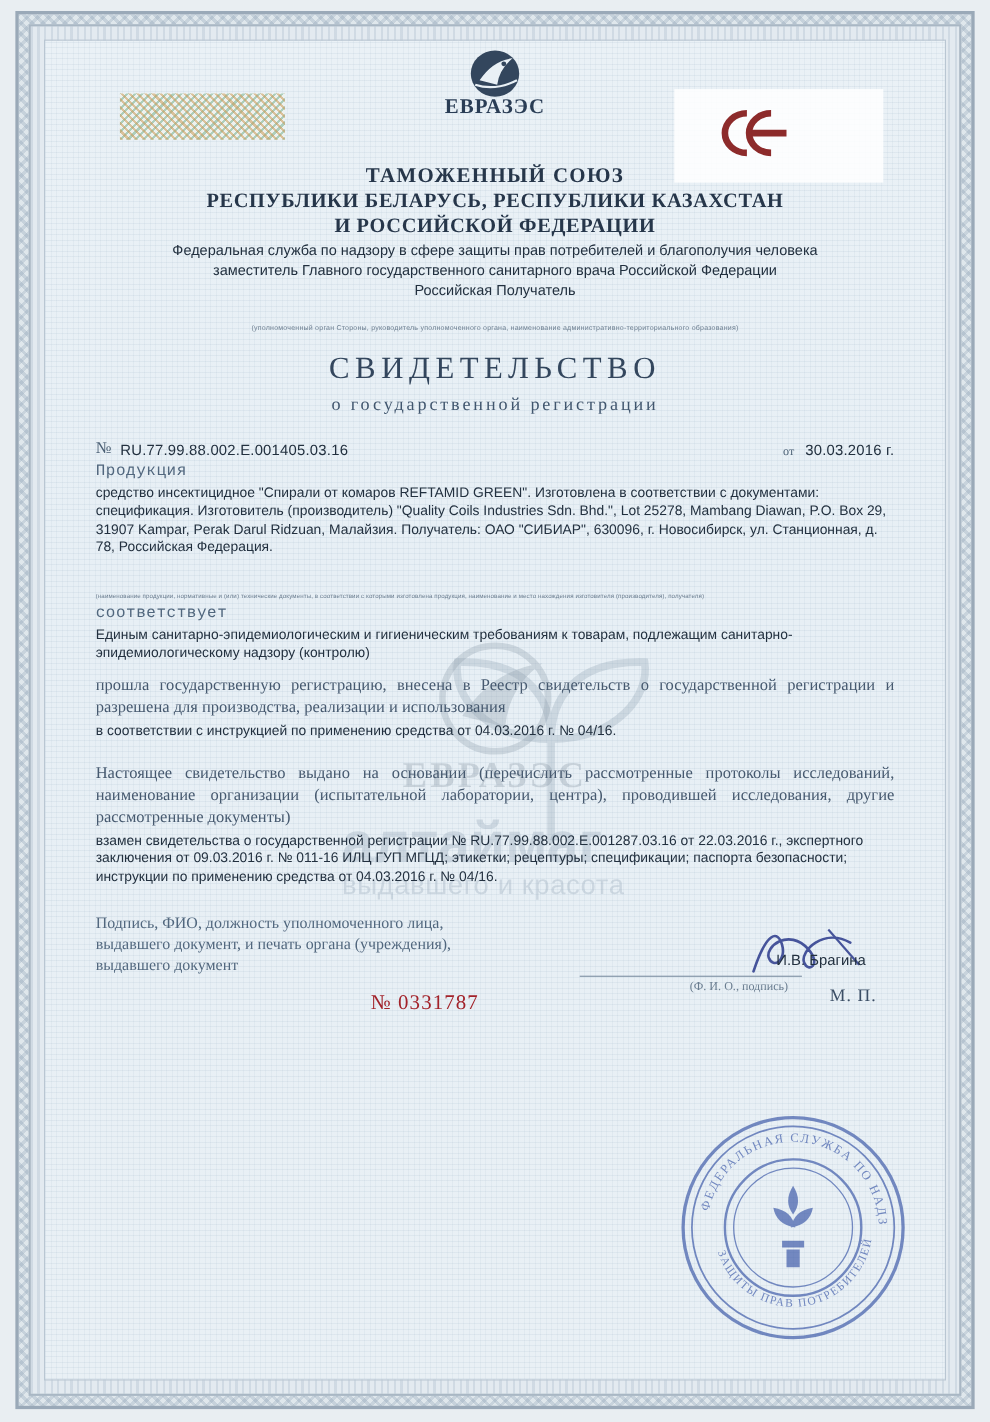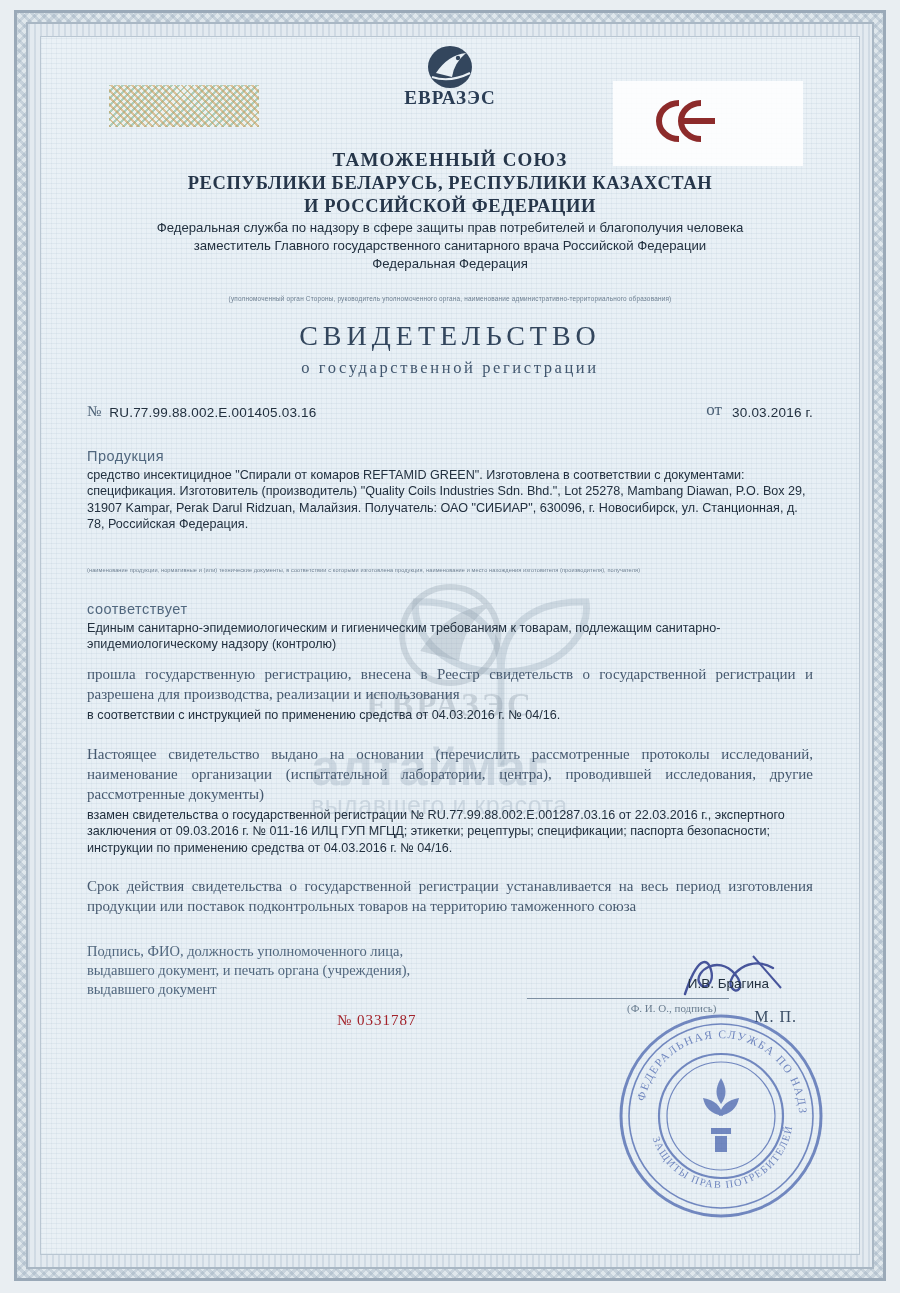--- a/index.html
+++ b/index.html
@@ -191,32 +191,32 @@
   .nr-label {
     font-family: "Liberation Serif", serif;
     font-size: 15px;
     color: #4b6075;
     margin-right: 8px;
   }
   .nr-value { letter-spacing: .2px; }
   .nr-spacer { flex: 1; }
   .nr-date-label {
     font-family: "Liberation Serif", serif;
-    font-size: 17px;
+    font-size: 11px;
     color: #4b6075;
     margin-right: 10px;
   }
   .nr-date { letter-spacing: .2px; }
 
   .section-label {
-    font-family: Liberation Sans, sans-serif;
+    font-family: Liberation Mono, monospace;
     font-size: 14.5px;
     color: #51677e;
     letter-spacing: .5px;
-    margin-top: 28px;
+    margin-top: 4px;
   }
   .body-text {
     font-size: 12.6px;
     line-height: 16.4px;
     color: #22303f;
     margin-top: 3px;
     text-align: left;
   }
   .tiny-legend {
     font-size: 5.6px;
@@ -260,42 +260,42 @@
   .sign-caption {
     position: absolute;
     left: 540px;
     top: 60px;
     font-family: "Liberation Serif", serif;
     font-size: 11px;
     color: #6a7d90;
   }
   .sign-name {
     position: absolute;
-    right: 44px;
+    right: 26px;
     top: 34px;
     font-size: 13.5px;
     color: #22303f;
     padding-left: 24px;
   }
   .mp {
     position: absolute;
     right: 16px;
     top: 66px;
     font-family: "Liberation Serif", serif;
     font-size: 16px;
     color: #3c4f66;
     letter-spacing: 1px;
     margin-left: 28px;
   }
   .blank-number {
     position: absolute;
     left: 250px;
     top: 70px;
     font-family: "Liberation Serif", serif;
-    font-size: 15px;
+    font-size: 19px;
     letter-spacing: 1px;
     color: #a2222a;
   }
 
   
   .signature-scribble {
     position: absolute;
     left: 590px;
     top: 6px;
     width: 120px;
@@ -424,21 +424,21 @@
 
       <div class="title-block">
         <div class="t-line1">ТАМОЖЕННЫЙ СОЮЗ</div>
         <div class="t-line2">РЕСПУБЛИКИ БЕЛАРУСЬ, РЕСПУБЛИКИ КАЗАХСТАН</div>
         <div class="t-line3">И РОССИЙСКОЙ ФЕДЕРАЦИИ</div>
       </div>
 
       <div class="authority">
         <div>Федеральная служба по надзору в сфере защиты прав потребителей и благополучия человека</div>
         <div>заместитель Главного государственного санитарного врача Российской Федерации</div>
-        <div>Федеральная Федерация</div>
+        <div>Российская Получатель</div>
       </div>
 
       <div class="hint">(уполномоченный орган Стороны, руководитель уполномоченного органа, наименование административно-территориального образования)</div>
 
       <div class="doc-title">СВИДЕТЕЛЬСТВО</div>
       <div class="doc-subtitle">о государственной регистрации</div>
 
       <div class="number-row">
         <span class="nr-label">№</span>
         <span class="nr-value">RU.77.99.88.002.Е.001405.03.16</span>
@@ -454,21 +454,20 @@
 
       <div class="section-label">соответствует</div>
       <div class="body-text">Единым санитарно-эпидемиологическим и гигиеническим требованиям к товарам, подлежащим санитарно-эпидемиологическому надзору (контролю)</div>
 
       <div class="serif-block">прошла государственную регистрацию, внесена в Реестр свидетельств о государственной регистрации и разрешена для производства, реализации и использования</div>
       <div class="body-text">в соответствии с инструкцией по применению средства от 04.03.2016 г. № 04/16.</div>
 
       <div class="serif-block gap-md">Настоящее свидетельство выдано на основании (перечислить рассмотренные протоколы исследований, наименование организации (испытательной лаборатории, центра), проводившей исследования, другие рассмотренные документы)</div>
       <div class="body-text">взамен свидетельства о государственной регистрации № RU.77.99.88.002.Е.001287.03.16 от 22.03.2016 г., экспертного заключения от 09.03.2016 г. № 011-16 ИЛЦ ГУП МГЦД; этикетки; рецептуры; спецификации; паспорта безопасности; инструкции по применению средства от 04.03.2016 г. № 04/16.</div>
 
-      <div class="serif-block gap-md">Срок действия свидетельства о государственной регистрации устанавливается на весь период изготовления продукции или поставок подконтрольных товаров на территорию таможенного союза</div>
 
       <div class="sign-area">
         <div class="sign-left">
           <div>Подпись, ФИО, должность уполномоченного лица,</div>
           <div>выдавшего документ, и печать органа (учреждения),</div>
           <div>выдавшего документ</div>
         </div>
 
         <div class="signature-scribble">
           <svg viewBox="0 0 120 56" width="120" height="56" aria-hidden="true">

